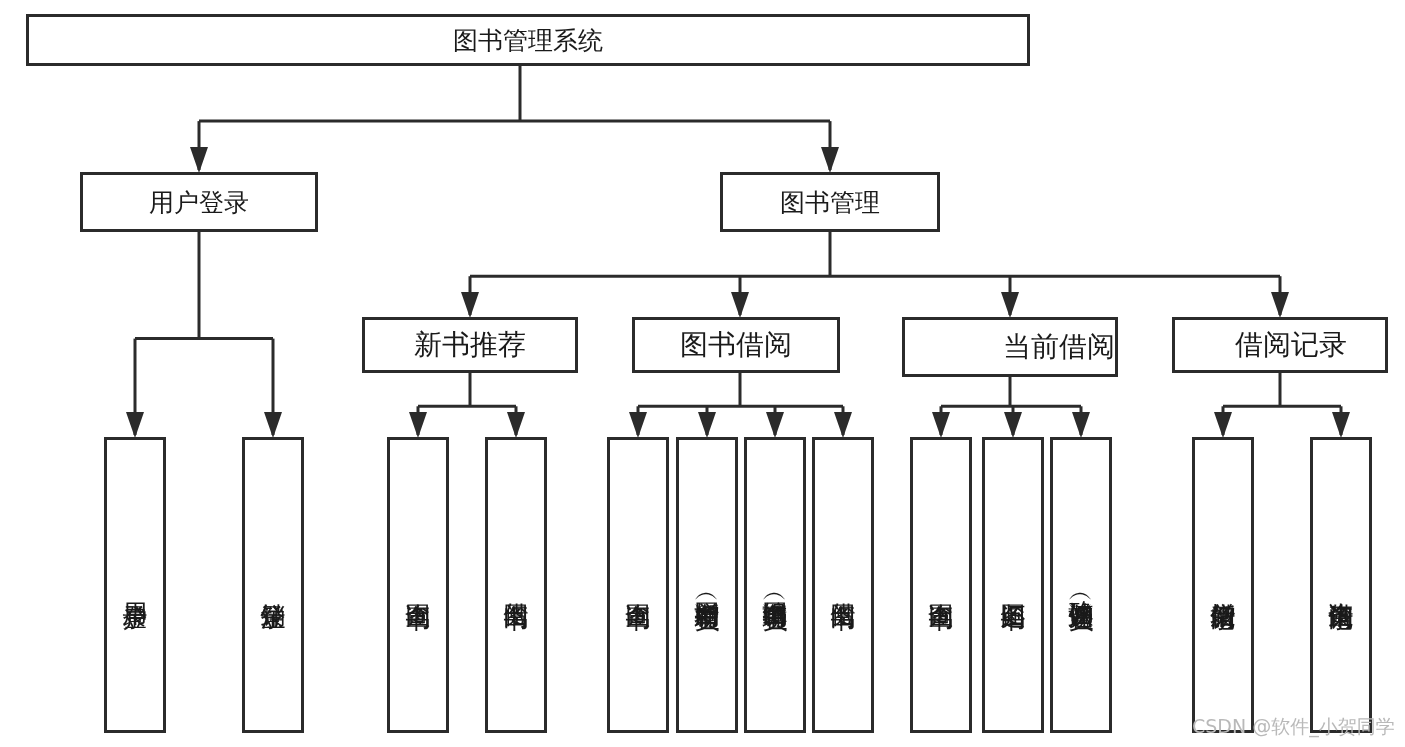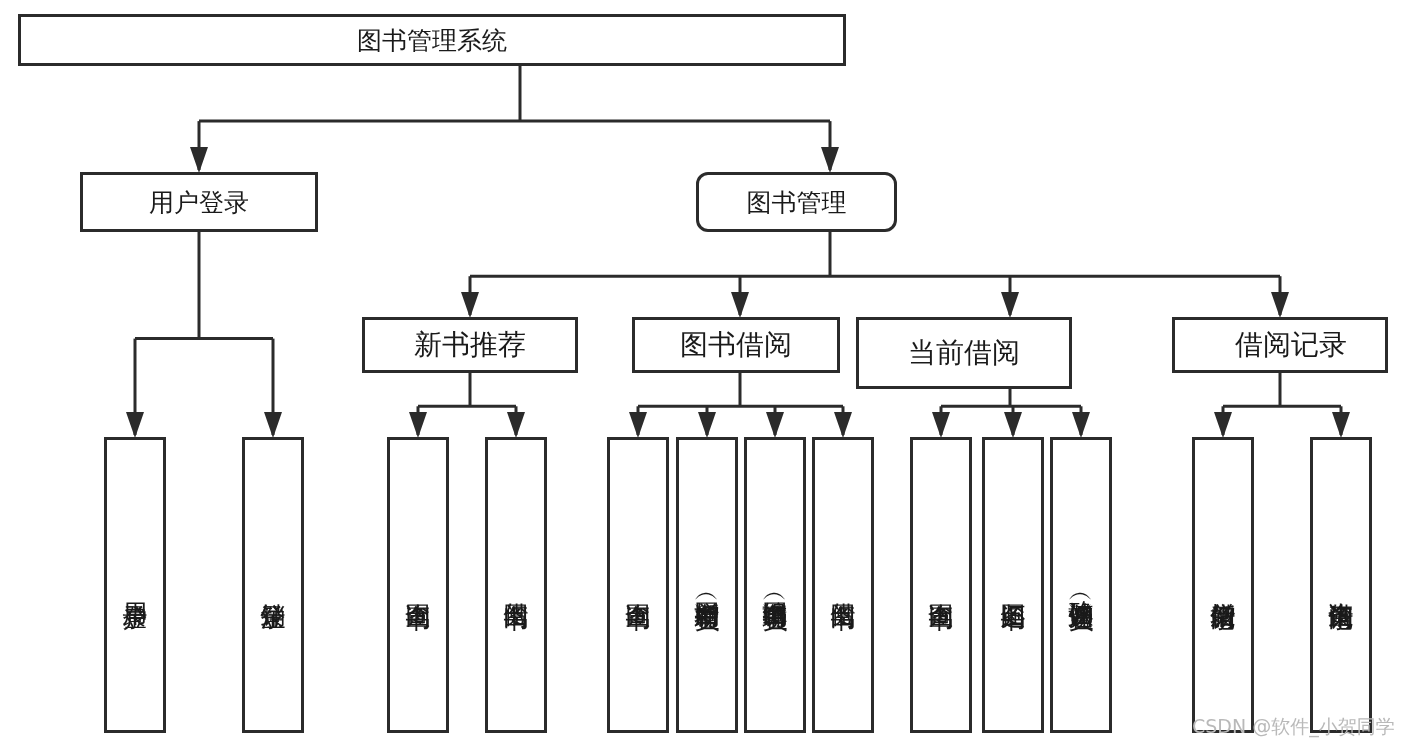--- a/index.html
+++ b/index.html
@@ -126,36 +126,36 @@
       <line x1="1081" y1="406.28" x2="1081" y2="435" stroke="#2b2b2b" stroke-width="3"></line>
       <path d="M 1072 412 L 1090 412 L 1081 438 Z" fill="#2b2b2b"></path>
       <line x1="1280" y1="373" x2="1280" y2="406.28" stroke="#2b2b2b" stroke-width="3"></line>
       <line x1="1223" y1="406.28" x2="1341" y2="406.28" stroke="#2b2b2b" stroke-width="3"></line>
       <line x1="1223" y1="406.28" x2="1223" y2="435" stroke="#2b2b2b" stroke-width="3"></line>
       <path d="M 1214 412 L 1232 412 L 1223 438 Z" fill="#2b2b2b"></path>
       <line x1="1341" y1="406.28" x2="1341" y2="435" stroke="#2b2b2b" stroke-width="3"></line>
       <path d="M 1332 412 L 1350 412 L 1341 438 Z" fill="#2b2b2b"></path>
     </svg>
 
-  <div class="node root" style="left: 18px; top: 14px; width: 828px; height: 52px;">
+  <div class="node root" style="left: 26px; top: 14px; width: 1004px; height: 52px;">
       <span>图书管理系统</span>
     </div>
     <div class="node l2" style="left: 80px; top: 172px; width: 238px; height: 60px;">
       <span>用户登录</span>
     </div>
-    <div class="node l2" style="left: 696px; top: 172px; width: 201px; height: 60px; border-radius: 12px;">
+    <div class="node l2" style="left: 720px; top: 172px; width: 220px; height: 60px;">
       <span>图书管理</span>
     </div>
     <div class="node l3" style="left: 362px; top: 317px; width: 216px; height: 56px;">
       <span>新书推荐</span>
     </div>
     <div class="node l3" style="left: 632px; top: 317px; width: 208px; height: 56px;">
       <span>图书借阅</span>
     </div>
-    <div class="node l3" style="left: 856px; top: 317px; width: 216px; height: 72px;">
+    <div class="node l3" style="left: 902px; top: 317px; width: 216px; height: 60px; justify-content: flex-end;">
       <span>当前借阅</span>
     </div>
     <div class="node l3" style="left: 1172px; top: 317px; width: 216px; height: 56px; padding-left: 22px;">
       <span>借阅记录</span>
     </div>
     <div class="node leaf" style="left: 104px; top: 437px; width: 62px; height: 296px;">
       <span class="vtext">用户登录</span>
     </div>
     <div class="node leaf" style="left: 242px; top: 437px; width: 62px; height: 296px;">
       <span class="vtext">注销登录</span>

